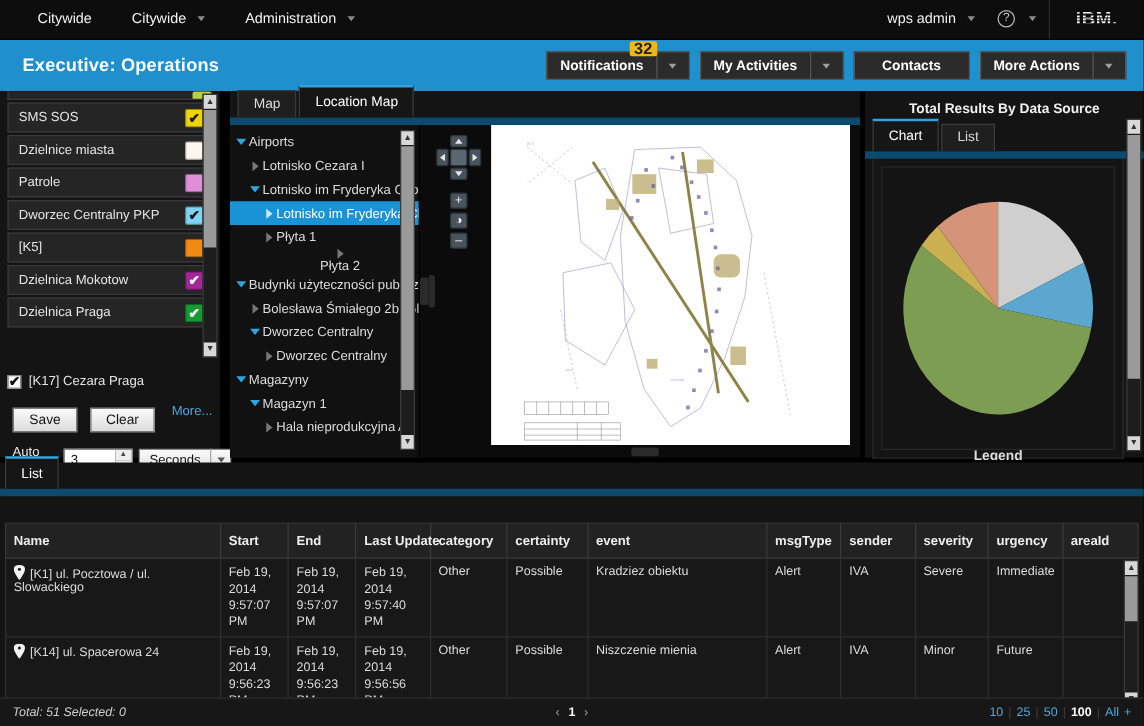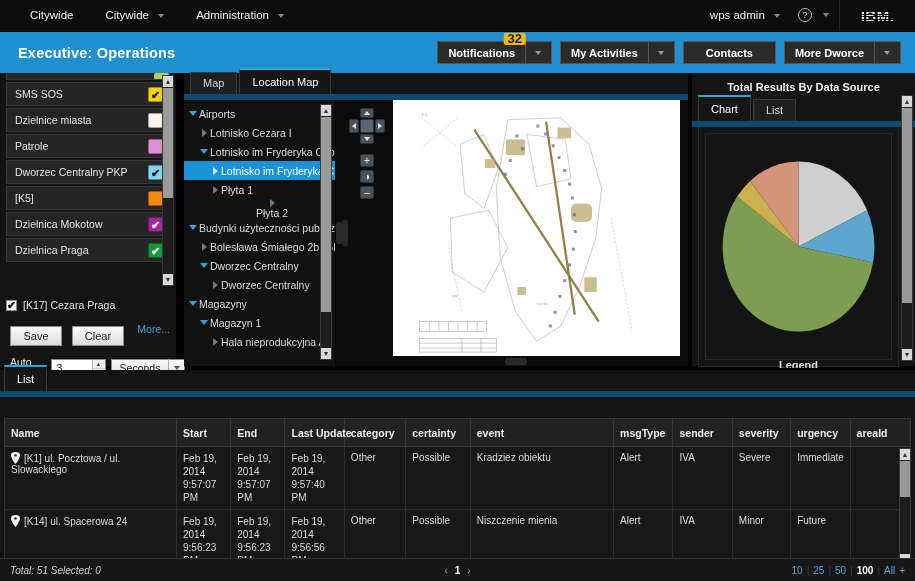--- a/index.html
+++ b/index.html
@@ -278,21 +278,21 @@
         <span>My Activities</span>
         <span class="sep"></span>
         <span class="cr"></span>
       </div>
 
       <div class="bbtn" style="padding:0 22px;">
         <span>Contacts</span>
       </div>
 
       <div class="bbtn">
-        <span>More Dworce</span>
+        <span>More Actions</span>
         <span class="sep"></span>
         <span class="cr"></span>
       </div>
     </div>
   </div>
 
   <div class="workspace">
 
     <div class="portlet" id="p-layers">
       <div class="layerscroll">

